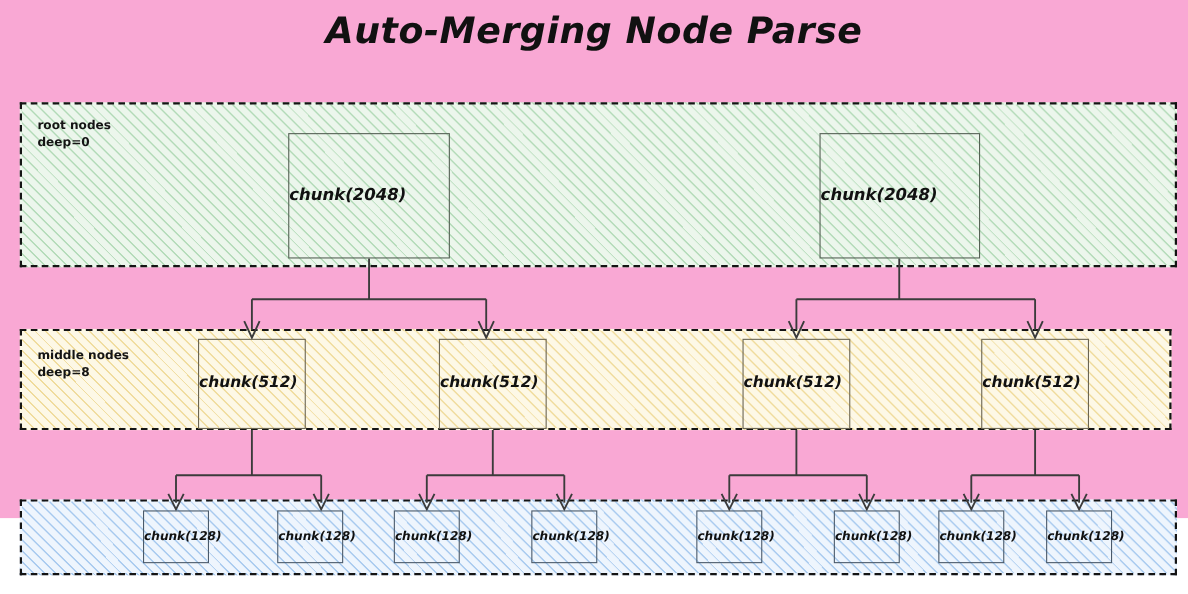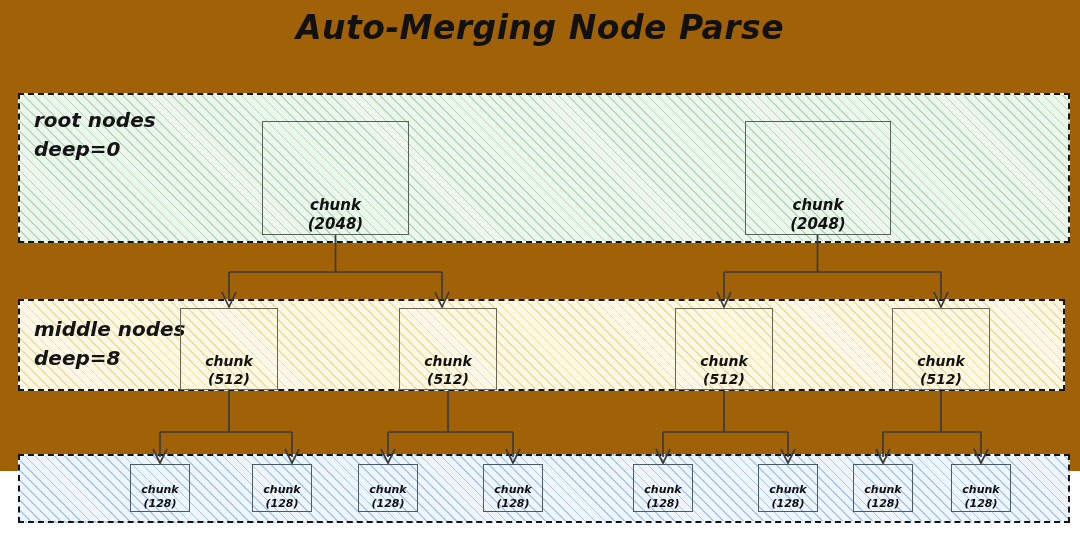--- a/index.html
+++ b/index.html
@@ -10,21 +10,21 @@
   body {
     width: 1080px;
     height: 540px;
     font-family: "DejaVu Sans", sans-serif;
     overflow: hidden;
   }
   #stage {
     position: relative;
     width: 1080px;
     height: 471px;
-    background: #a16207;
+    background: #f9a8d4;
   }
   #title {
     position: absolute;
     left: 0;
     top: 8px;
     width: 1080px;
     text-align: center;
     font-size: 33px;
     font-style: italic;
     font-weight: 600;
@@ -35,22 +35,21 @@
 
   
   .band {
     position: absolute;
     border: 2.5px dashed #141414;
     box-sizing: border-box;
     background-repeat: repeat;
   }
   .band-label {
     position: absolute;
-    font-size: 20px;
-    font-style: italic;
+    font-size: 11px;
     font-weight: 600;
     color: #141414;
     line-height: 1.45;
     white-space: pre-line;
   }
 
   #band-root {
     left: 18px;
     top: 93px;
     width: 1052px;
@@ -85,23 +84,23 @@
   #label-middle { left: 34px;  top: 315px; }
   #label-leaf   { left: 26px;  top: 468px; }
 
   
   .node {
     position: absolute;
     box-sizing: border-box;
     border: 1.4px solid #5c6b5c;
     background: transparent;
     display: flex;
-    flex-direction: column;
+    flex-direction: row;
     align-items: center;
-    justify-content: flex-end;
+    justify-content: flex-start;
     color: #111111;
     font-style: italic;
     font-weight: 600;
     line-height: 1.28;
     text-align: center;
   }
   .node.root   { font-size: 15px; border-color: #556255; }
   .node.middle { font-size: 14px; border-color: #6b6552; }
   .node.leaf   { font-size: 11px; border-color: #4a5a6b; }
 

